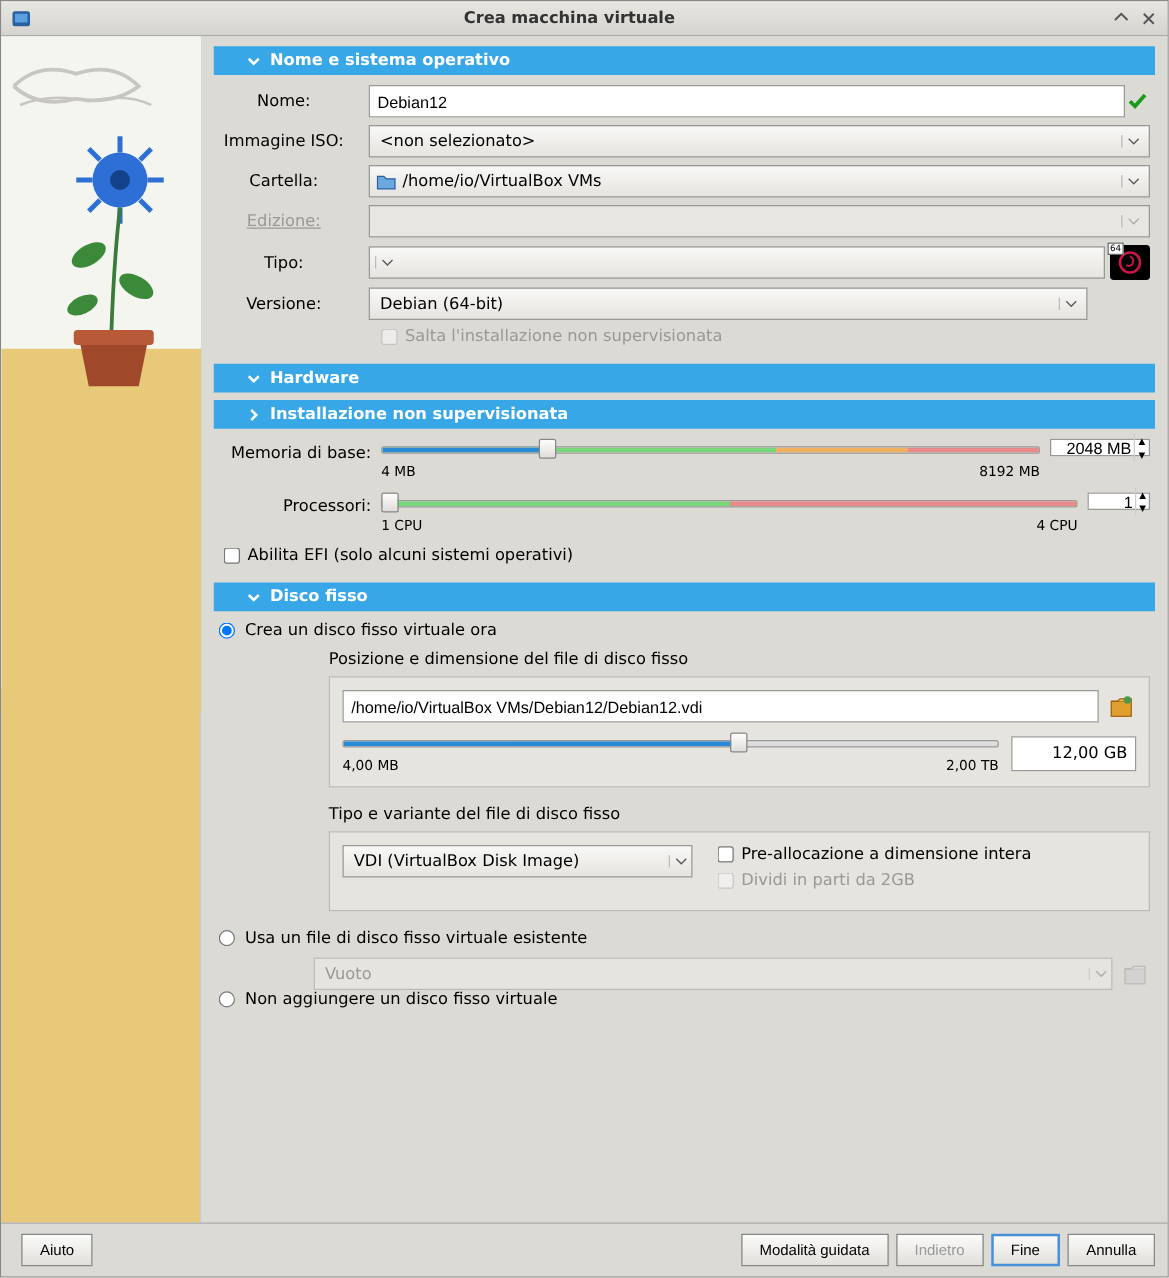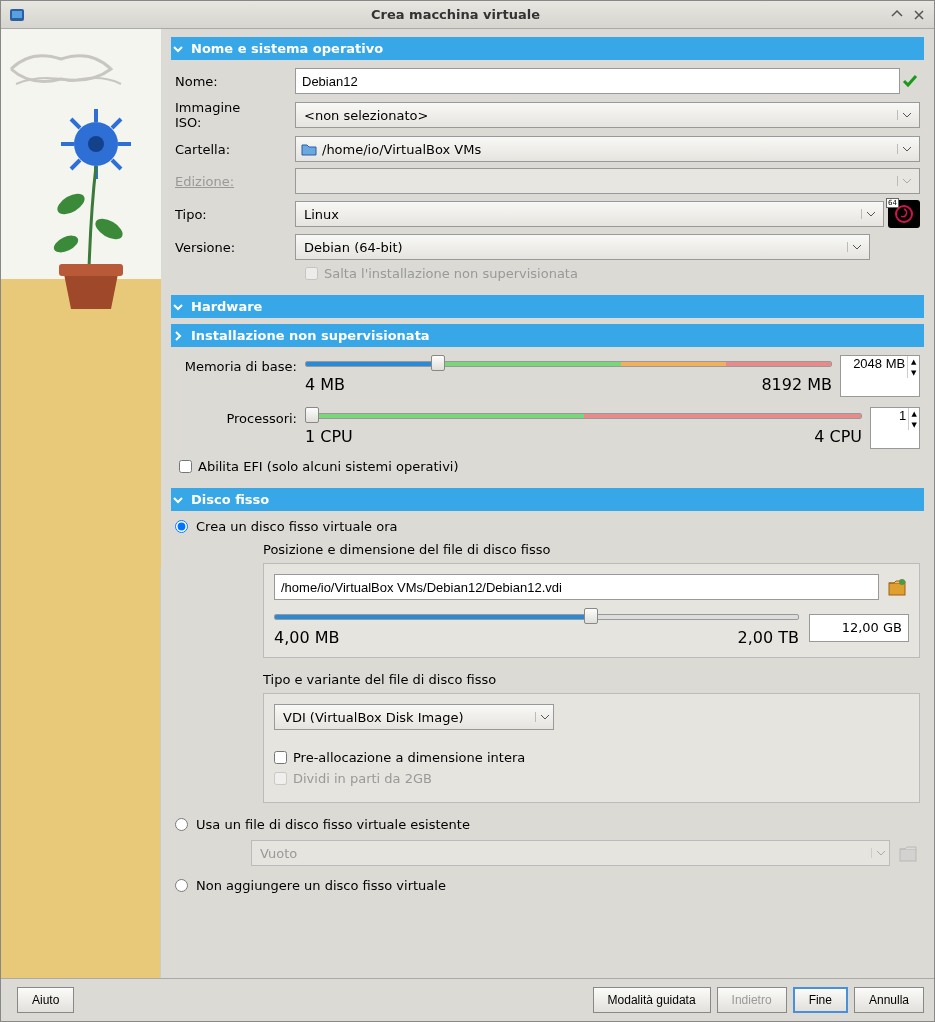--- a/index.html
+++ b/index.html
@@ -58,21 +58,21 @@
 .sidebar svg { position: absolute; top: 0; left: 0; }
 .main {
   flex: 1;
   padding: 8px 10px;
   overflow-y: auto;
 }
 .section-header {
   background: #37a7e8;
   color: #fff;
   font-weight: bold;
-  padding: 4px 0;
+  padding: 4px 25px;
   display: flex;
   align-items: center;
   gap: 6px;
   margin-top: 6px;
   cursor: pointer;
 }
 .section-header:first-child { margin-top: 0; }
 .section-header .chevron {
   width: 14px; height: 14px;
   display: inline-flex; align-items: center; justify-content: center;
@@ -80,22 +80,22 @@
 .section-body {
   padding: 8px 4px;
 }
 .form-row {
   display: flex;
   align-items: center;
   margin-bottom: 6px;
 }
 .form-label {
   width: 120px;
-  text-align: left;
-  padding-right: 26px;
+  text-align: center;
+  padding-right: 16px;
 }
 .disabled-label { color: #999; text-decoration: underline; }
 .input-text {
   flex: 1;
   height: 26px;
   border: 1px solid #999;
   background: #fff;
   padding: 2px 6px;
   font-size: 13px;
 }
@@ -180,30 +180,30 @@
   position: absolute;
   width: 14px; height: 16px;
   background: linear-gradient(#fdfdfc, #e0ded9);
   border: 1px solid #888;
   border-radius: 2px;
   top: 0;
 }
 .slider-labels {
   display: flex;
   justify-content: space-between;
-  font-size: 16px;
+  font-size: 11px;
   margin-top: 2px;
 }
 .spin {
   width: 80px;
-  height: 42px;
+  height: 14px;
   border: 1px solid #999;
   background: #fff;
   display: flex;
-  align-items: flex-start;
+  align-items: center;
   margin-left: 8px;
 }
 .spin input {
   border: none;
   width: 100%;
   text-align: right;
   padding-right: 2px;
   font-size: 13px;
   background: transparent;
 }
@@ -275,21 +275,20 @@
   background: #fff;
   display: flex;
   align-items: center;
   justify-content: flex-end;
   padding-right: 6px;
 }
 .type-row {
   display: flex;
   align-items: flex-start;
   gap: 20px;
-  flex-direction: column;
 }
 .type-combo {
   width: 280px;
   height: 26px;
   border: 1px solid #999;
   background: linear-gradient(#f8f8f6, #e6e4df);
   display: flex;
   align-items: center;
   padding-left: 8px;
 }
@@ -447,21 +446,20 @@
             <span class="combo-arrow">
               <svg width="10" height="10" viewBox="0 0 10 10">
                   <path d="M1 3 L5 7 L9 3" stroke="#aaa" fill="none"></path>
                 </svg>
             </span>
           </div>
         </div>
         <div class="form-row">
           <div class="form-label">Tipo:</div>
           <div class="combo">
-            <span class="combo-text">Linux</span>
             <span class="combo-arrow">
               <svg width="10" height="10" viewBox="0 0 10 10">
                   <path d="M1 3 L5 7 L9 3" stroke="#555" fill="none"></path>
                 </svg>
             </span>
           </div>
           <div class="os-icon">
             <svg width="20" height="20" viewBox="0 0 20 20">
                 <circle cx="10" cy="10" r="8" fill="none" stroke="#d0154a" stroke-width="2"></circle>
                 <path d="M10 5 Q14 7 12 11 Q10 14 7 12" fill="none" stroke="#d0154a" stroke-width="1.5"></path>
@@ -638,21 +636,21 @@
                 </svg>
             </span>
           </div>
           <div class="disk-icon-btn" style="opacity:0.5">
             <svg width="20" height="20" viewBox="0 0 20 20">
                 <rect x="2" y="6" width="16" height="12" fill="#ccc" stroke="#999"></rect>
                 <path d="M2 6 L7 6 L9 4 L18 4 L18 6" fill="#ddd" stroke="#999"></path>
               </svg>
           </div>
         </div>
-        <div class="radio-row" style="margin-top:12px">
+        <div class="radio-row" style="">
           <input type="radio" name="disk" style="">
           <span>Non aggiungere un disco fisso virtuale</span>
         </div>
       </div>
     </div>
   </div>
 
   <div class="footer">
     <button class="btn">Aiuto</button>
     <div class="spacer"></div>

